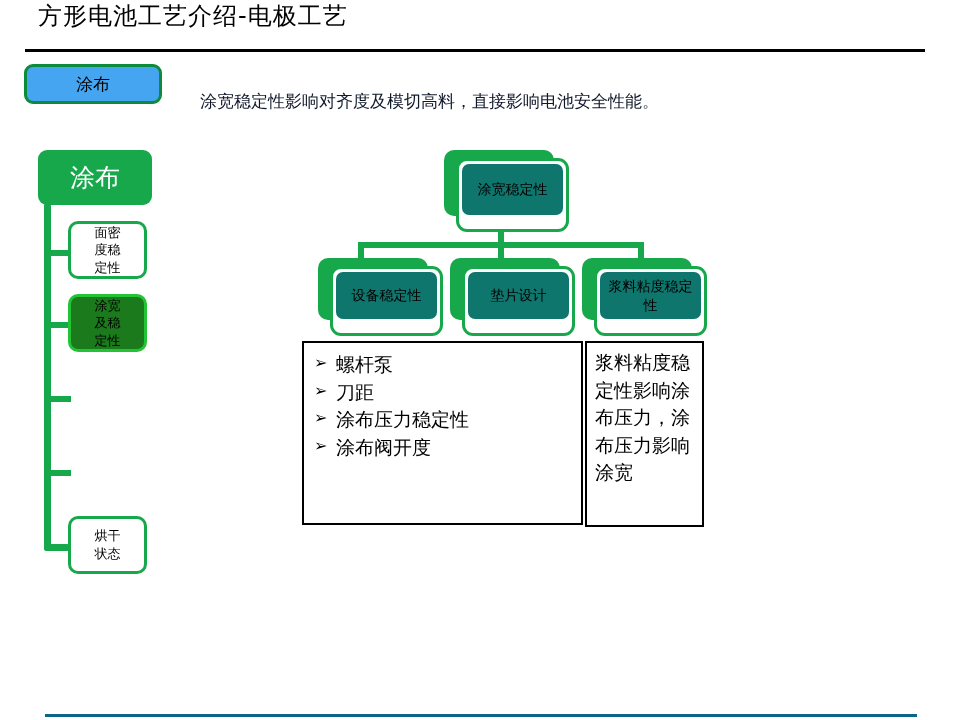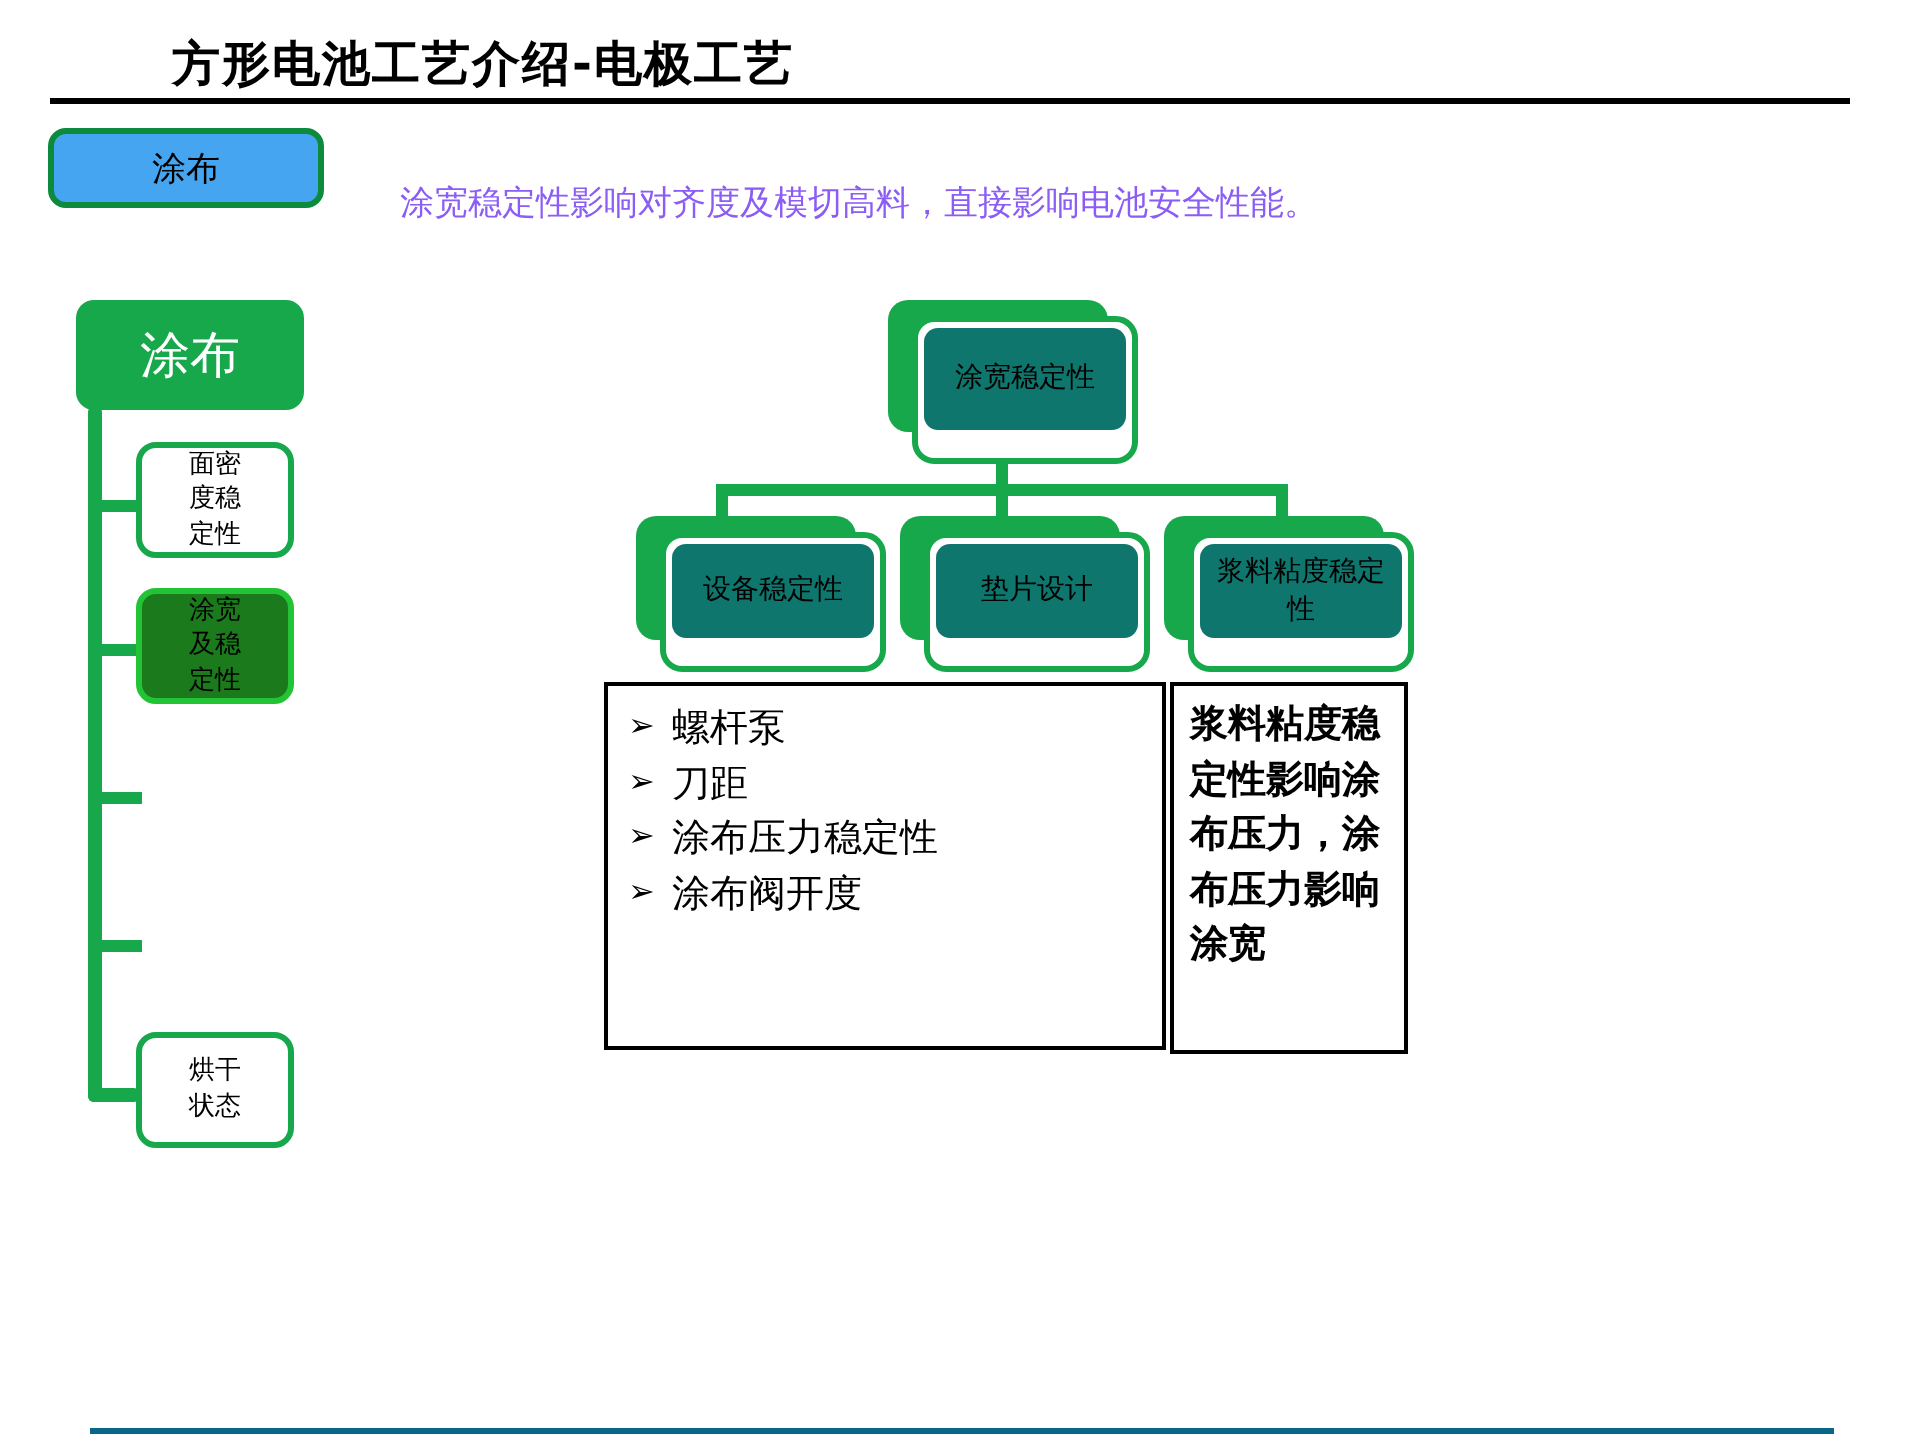--- a/index.html
+++ b/index.html
@@ -5,36 +5,36 @@
   html,body{margin:0;padding:0;}
   body{
     width:960px;height:720px;background:#ffffff;
     font-family:"DejaVu Sans","Liberation Sans",sans-serif;
     position:relative;overflow:hidden;
   }
   .slide{position:absolute;inset:0;}
 
   
   .title{
-    position:absolute;left:38px;top:16px;
-    font-size:24px;font-weight:bold;color:#000;
-    letter-spacing:1px;white-space:nowrap;margin-left:48px;
+    position:absolute;left:38px;top:0;
+    font-size:24px;font-weight:normal;color:#000;
+    letter-spacing:1px;white-space:nowrap;
   }
   .title-rule{
     position:absolute;left:25px;top:49px;width:900px;height:3px;background:#000;
   }
   .chip{
     position:absolute;left:24px;top:64px;width:138px;height:40px;
     background:#46a5f0;border:3px solid #0d8b3d;border-radius:9px;
     display:flex;align-items:center;justify-content:center;
     font-size:17px;color:#000;box-sizing:border-box;
   }
   .subtitle{
     position:absolute;left:200px;top:90px;
-    font-size:17px;color:#8b5cf6;white-space:nowrap;
+    font-size:17px;color:#0f172a;white-space:nowrap;
   }
 
   
   .side-head{
     position:absolute;left:38px;top:150px;width:114px;height:55px;
     background:#17a84b;border-radius:9px;
     display:flex;align-items:center;justify-content:center;
     color:#fff;font-size:25px;box-sizing:border-box;
   }
   .spine{
@@ -77,21 +77,21 @@
     border:2px solid #000;background:#fff;box-sizing:border-box;padding:8px 10px 0 10px;
   }
   .bullet{display:flex;align-items:flex-start;font-size:19px;color:#000;line-height:1.45;}
   .bullet .arrow{
     display:inline-block;width:22px;flex:0 0 22px;font-size:16px;color:#000;
     font-family:"DejaVu Sans",sans-serif;
   }
   .notebox{
     position:absolute;left:585px;top:341px;width:119px;height:186px;
     border:2px solid #000;background:#fff;box-sizing:border-box;
-    padding:6px 8px;font-size:19px;line-height:1.45;color:#000;font-weight:bold;
+    padding:6px 8px;font-size:19px;line-height:1.45;color:#000;
   }
 
   .footer-rule{
     position:absolute;left:45px;top:714px;width:872px;height:3px;background:#0a6589;
   }
 </style>
 </head>
 <body>
 
 <div class="slide">

